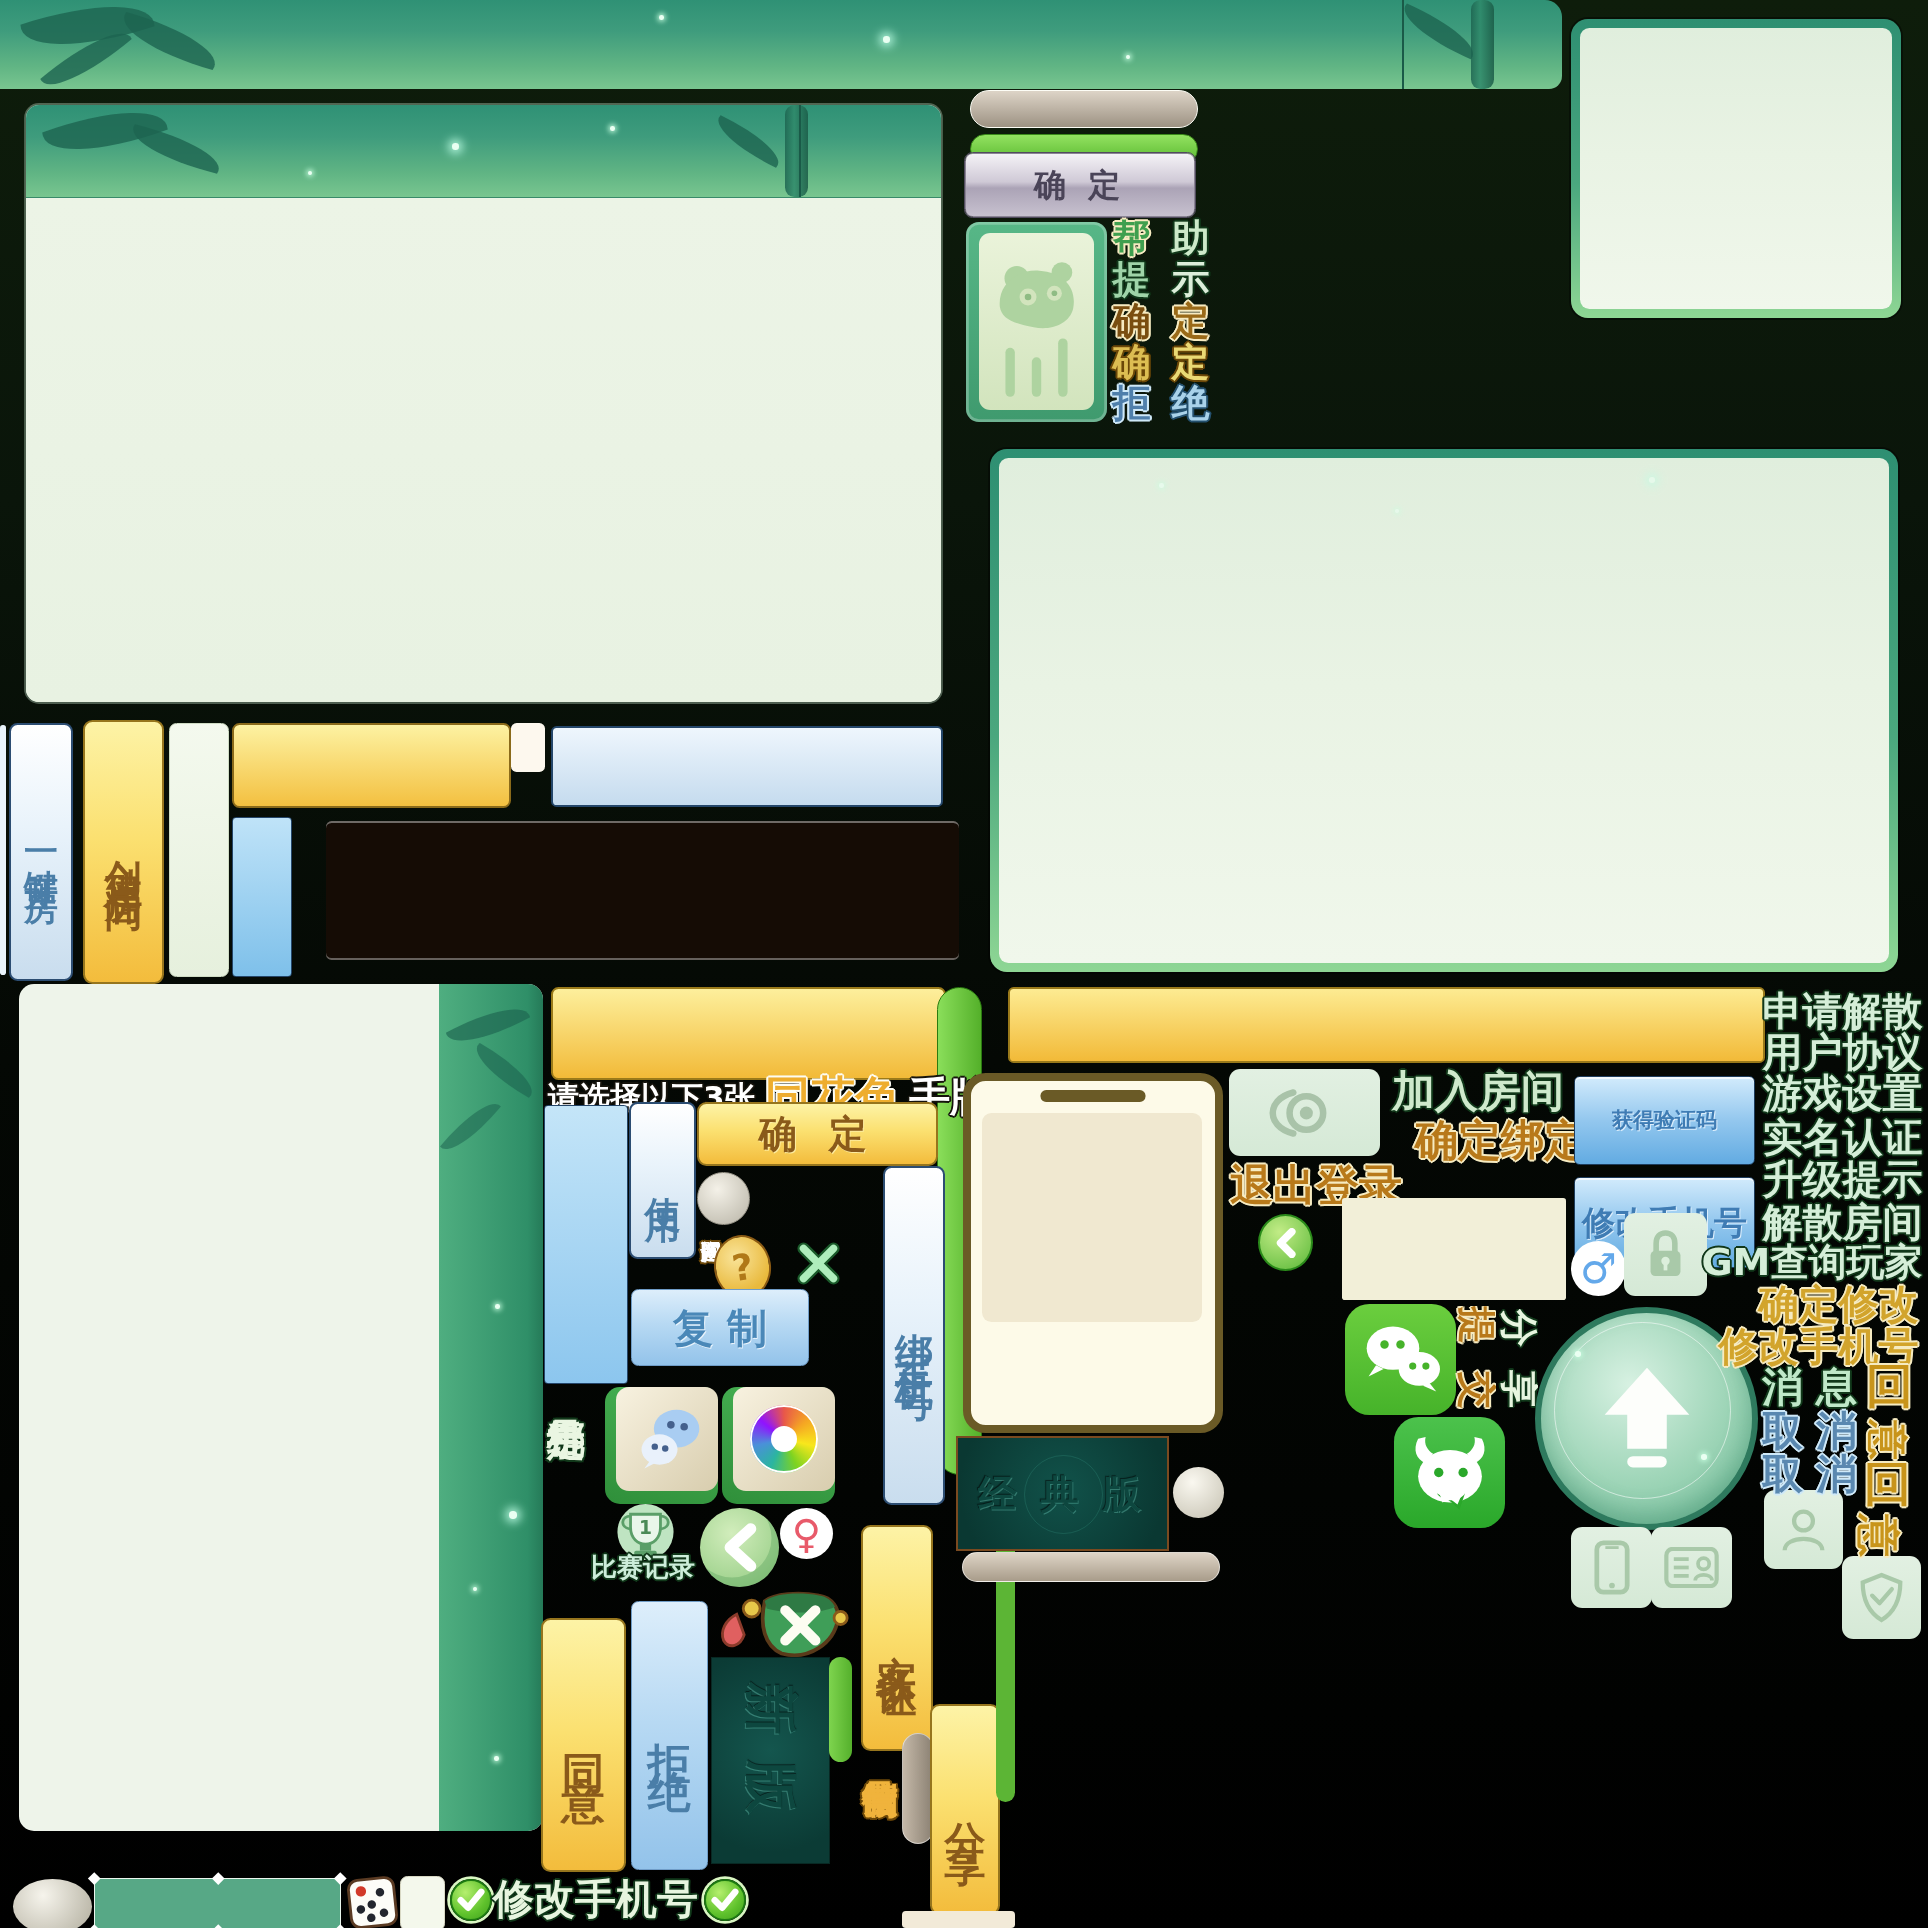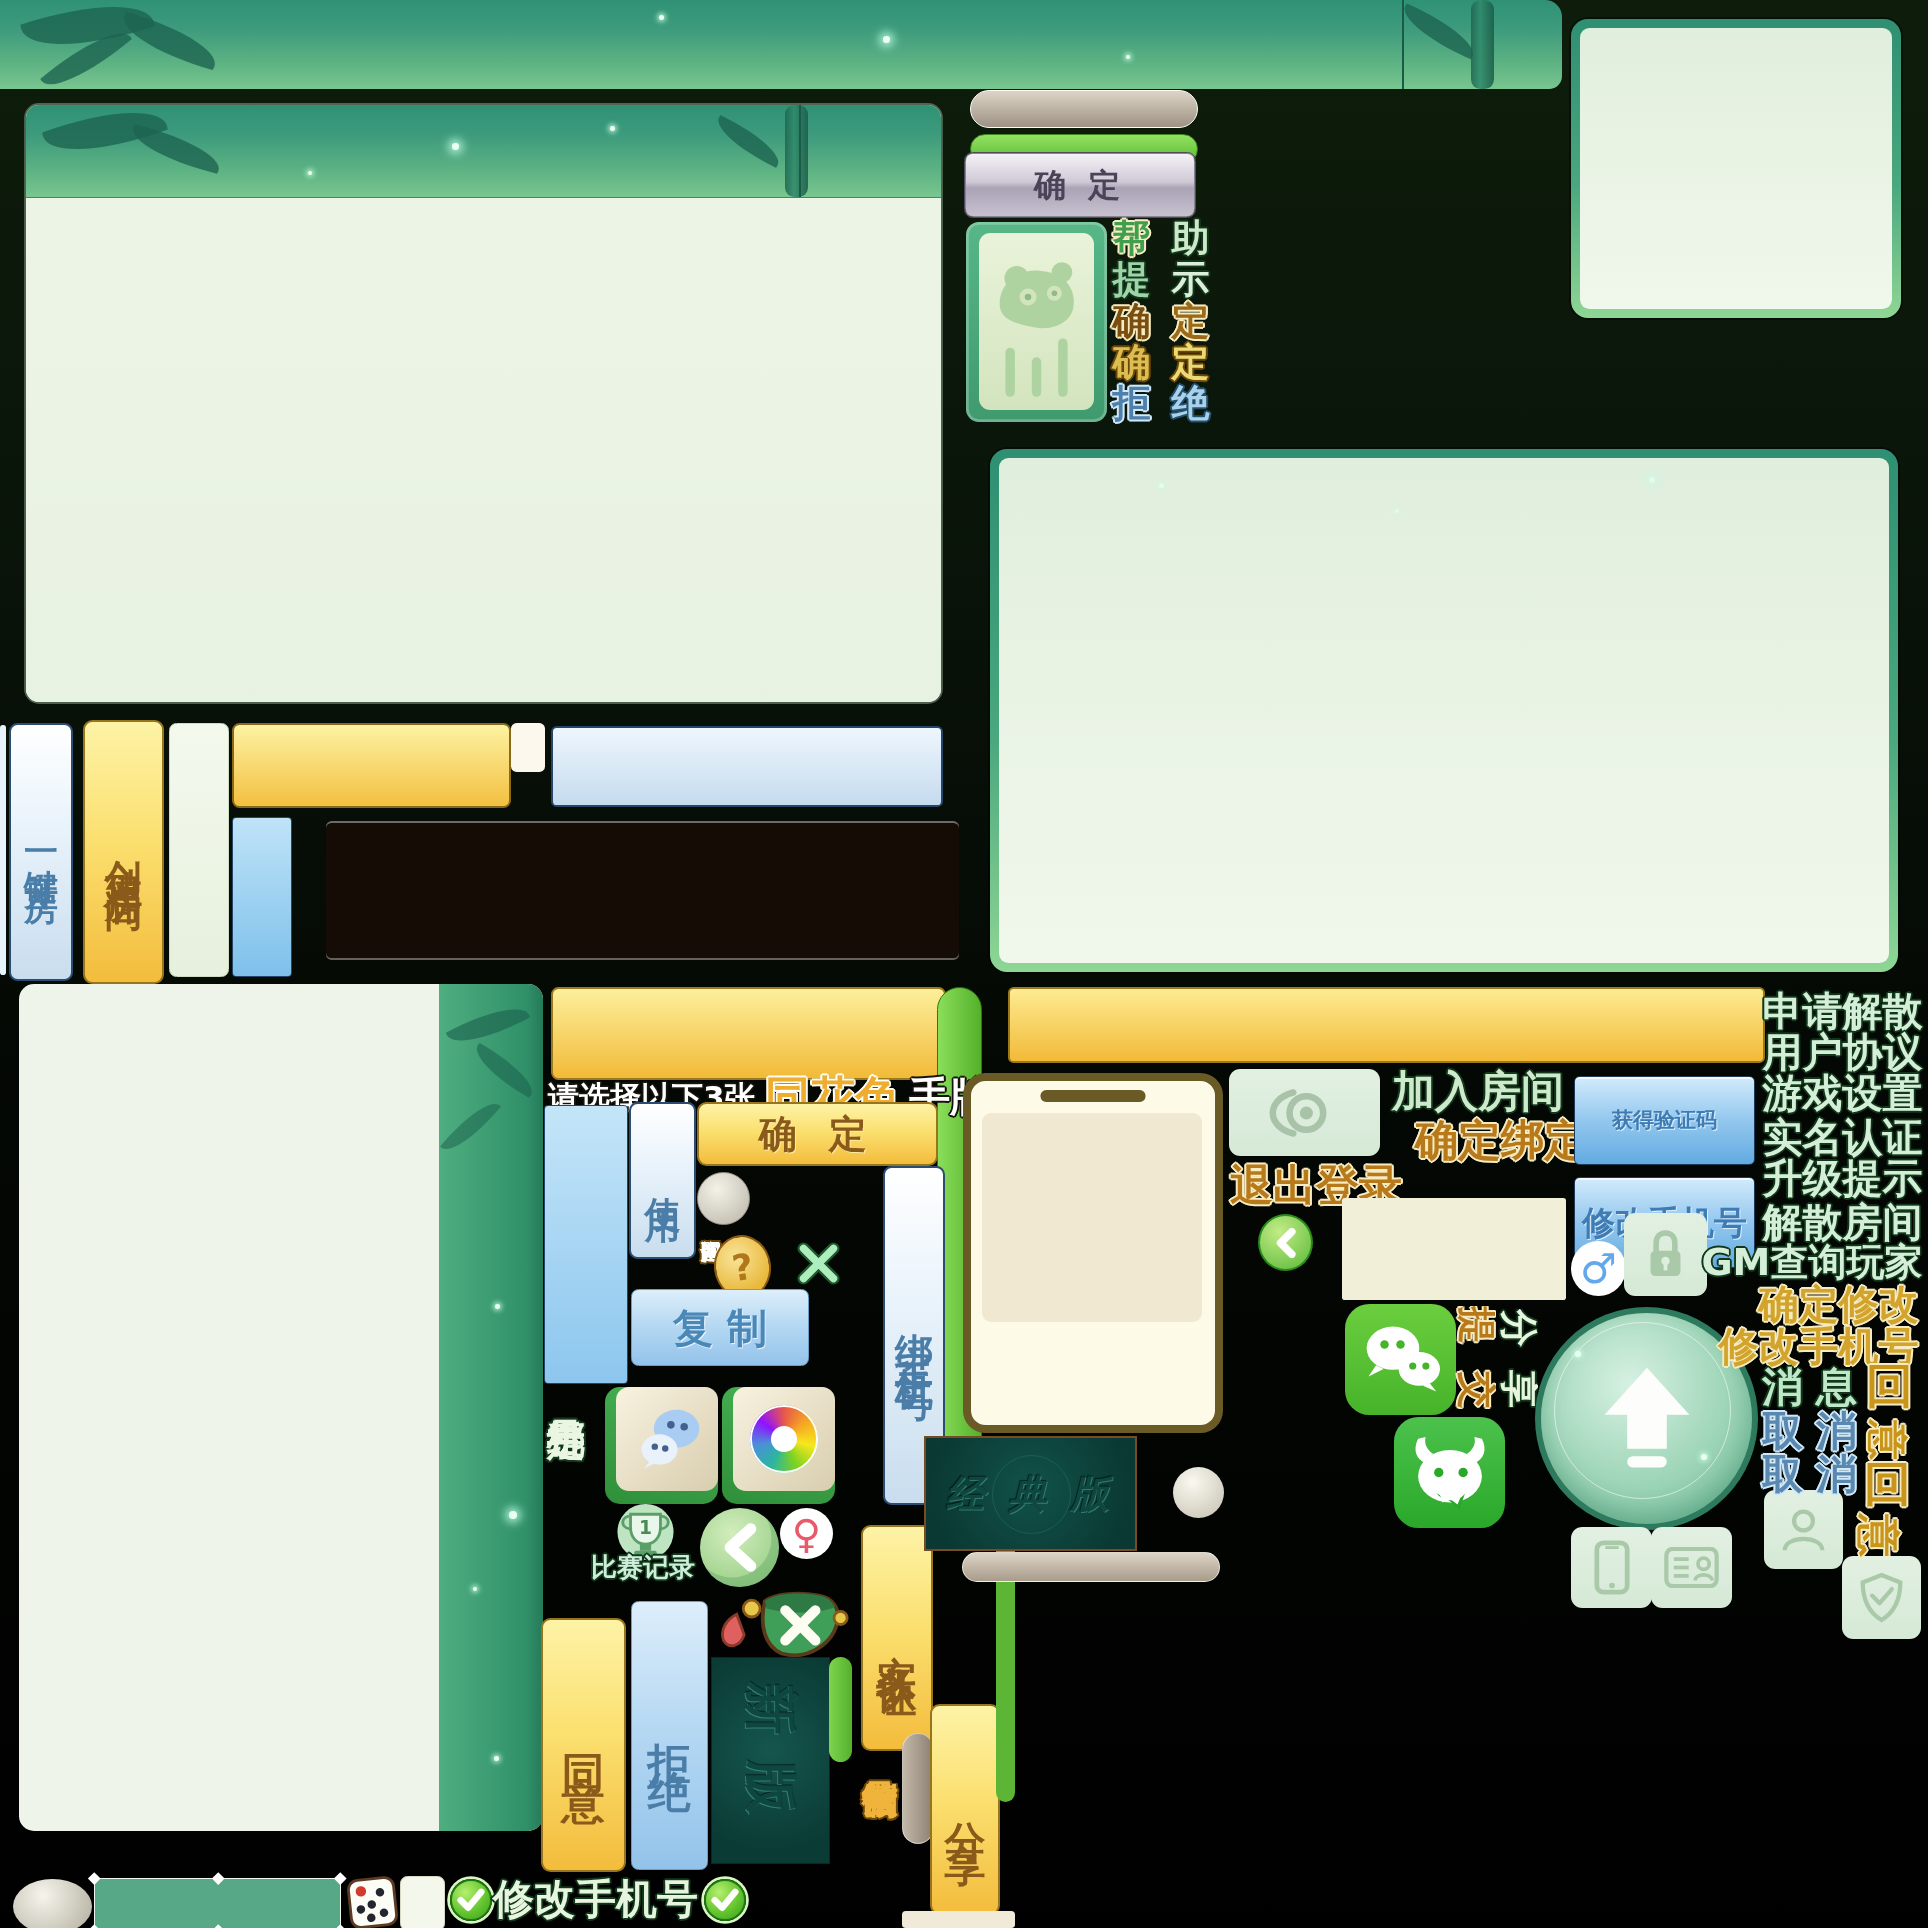--- a/index.html
+++ b/index.html
@@ -328,21 +328,21 @@
       </svg>
   </div>
 
   <div class="abs" style="left:1008px;top:987px;width:753px;height:72px;background:linear-gradient(180deg,#fdeb92,#f2ba38);border:2.8px solid #9a7a1a;border-radius:5.6px;"></div>
 
   <div class="abs" style="left:963px;top:1073px;width:260px;height:360px;background:#fdfae8;border:8.5px solid #6a5a26;border-radius:22.6px;box-sizing:border-box;">
     <div class="abs" style="left:50%;top:9.4px;transform:translateX(-50%);width:105px;height:11.3px;background:#6a5a26;border-radius:5.6px;"></div>
     <div class="abs" style="left:11.3px;top:32px;width:220px;height:209px;background:#f0e8d0;border-radius:9.4px;"></div>
   </div>
 
-  <div class="abs ctr" style="left:924px;top:1436px;width:209px;height:111px;background:radial-gradient(circle at 50% 45%,#11524a,#0a3832 85%);border:2.8px solid #7a4a20;font-style:italic;">
+  <div class="abs ctr" style="left:956px;top:1436px;width:209px;height:111px;background:radial-gradient(circle at 50% 45%,#11524a,#0a3832 85%);border:2.8px solid #7a4a20;">
     <div class="abs" style="left:66px;top:17px;width:77px;height:77px;border:1.9px solid rgba(60,160,140,.25);border-radius:50%;"></div>
     <span class="cjk bold emboss" style="font-size:38px;letter-spacing:5.6px;position:relative;">经 典 版</span>
   </div>
 
   <div class="abs" style="left:1173px;top:1467px;width:51px;height:51px;border-radius:50%;background:radial-gradient(circle at 38% 30%,#faf8f0,#c4c0b0);"></div>
 
   <div class="abs pill" style="left:962px;top:1552px;width:256px;height:28px;background:linear-gradient(180deg,#ded4c6,#a89c8a);border:1.9px solid rgba(255,255,255,.6);"></div>
 
   <div class="abs tile-sq ctr" style="left:1229px;top:1069px;width:151px;height:87px;">
     <svg width="79" height="56" viewBox="0 0 84 60">
@@ -451,21 +451,21 @@
     <svg width="47" height="53" viewBox="0 0 50 56">
       <path d="M25 4 L45 12 C45 32 38 44 25 52 C12 44 5 32 5 12 Z" fill="none" stroke="#a9c9a9" stroke-width="4.5"></path>
       <polyline points="15,26 23,34 36,19" fill="none" stroke="#a9c9a9" stroke-width="4.5" stroke-linecap="round" stroke-linejoin="round"></polyline>
     </svg>
   </div>
 
   <span class="abs cjk bold ol oc-green mint" style="right:5.6px;top:991px;font-size:40px;white-space:nowrap;">申请解散</span>
   <span class="abs cjk bold ol oc-green mint" style="right:5.6px;top:1032px;font-size:40px;white-space:nowrap;">用户协议</span>
   <span class="abs cjk bold ol oc-green mint" style="right:5.6px;top:1073px;font-size:40px;white-space:nowrap;">游戏设置</span>
   <span class="abs cjk bold ol oc-green mint" style="right:5.6px;top:1117px;font-size:40px;white-space:nowrap;">实名认证</span>
-  <span class="abs cjk bold ol oc-green mint" style="right:5.6px;top:1159px;font-size:40px;white-space:nowrap;font-family:Liberation Serif, serif;">升级提示</span>
+  <span class="abs cjk bold ol oc-green mint" style="right:5.6px;top:1159px;font-size:40px;white-space:nowrap;">升级提示</span>
   <span class="abs cjk bold ol oc-green mint" style="right:5.6px;top:1202px;font-size:40px;white-space:nowrap;">解散房间</span>
   <span class="abs cjk bold ol oc-green mint" style="right:5.6px;top:1243px;font-size:38px;white-space:nowrap;">GM查询玩家</span>
   <span class="abs cjk bold ol oc-cream gold" style="right:9.4px;top:1284px;font-size:40px;white-space:nowrap;">确定修改</span>
   <span class="abs cjk bold ol oc-cream gold" style="right:9.4px;top:1326px;font-size:40px;white-space:nowrap;">修改手机号</span>
 
   <span class="abs cjk bold ol oc-green" style="left:1762px;top:1367px;font-size:41px;color:#bfe8c8;">消</span>
   <span class="abs cjk bold ol oc-green" style="left:1816px;top:1367px;font-size:41px;color:#bfe8c8;">息</span>
   <span class="abs cjk bold ol oc-cream goldtxt" style="left:1866px;top:1362px;font-size:47px;">回</span>
 
   <span class="abs cjk bold ol oc-blue" style="left:1762px;top:1411px;font-size:41px;color:#5a88b0;">取</span>

